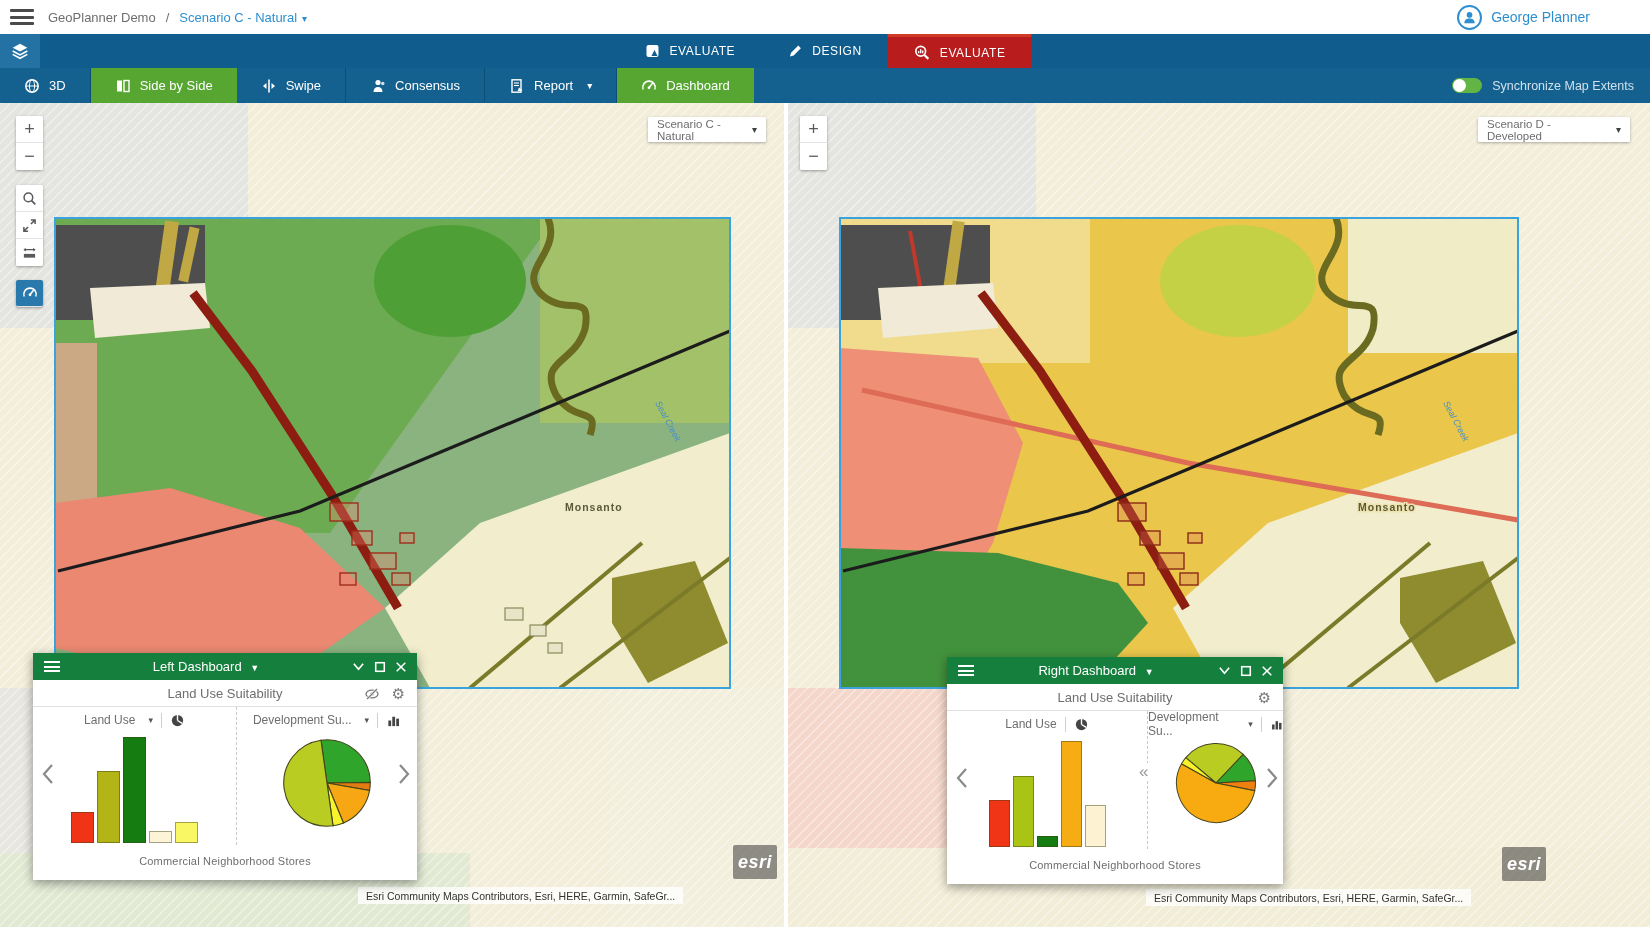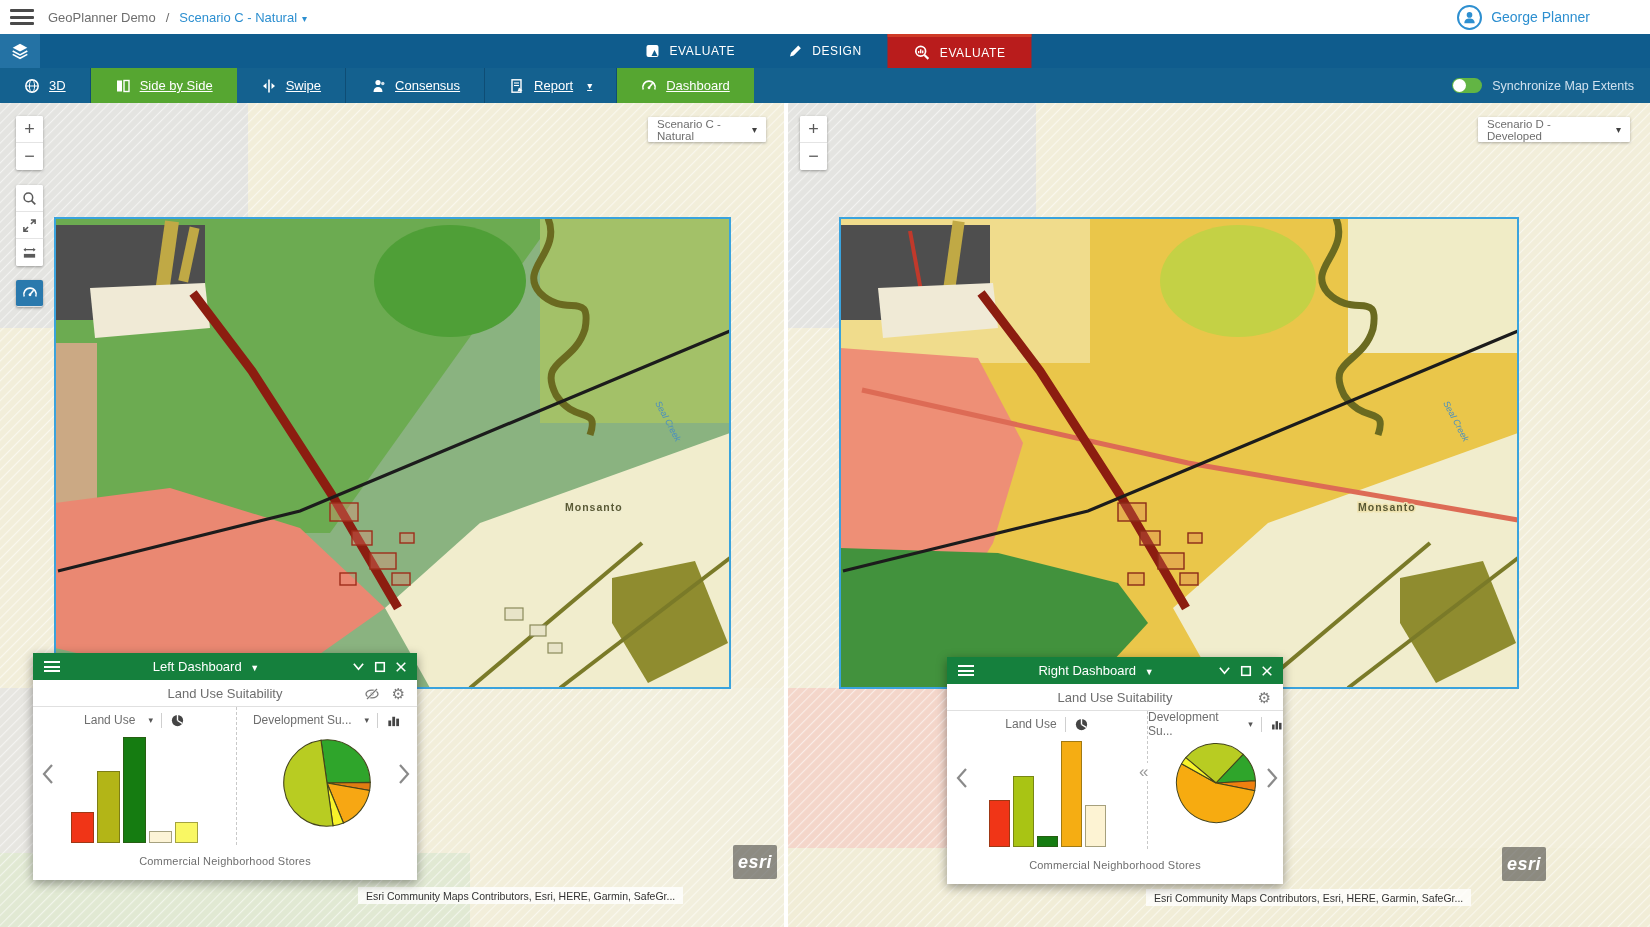--- a/index.html
+++ b/index.html
@@ -21,21 +21,21 @@
 
   
   #navbar { position:absolute; left:0; top:34px; width:1650px; height:34px; background:#0f5c8d; }
   #layers-tile { position:absolute; left:0; top:0; width:40px; height:34px; background:#2472a4; display:flex; align-items:center; justify-content:center; cursor:pointer; }
   #tabs { position:absolute; left:50%; top:0; transform:translateX(-50%); height:34px; display:flex; }
   .tab { display:flex; align-items:center; gap:9px; padding:0 26px; color:#fff; font-size:12px; letter-spacing:.6px; cursor:pointer; height:34px; }
   .tab.active { background:#b91c1c; border-top:3px solid #cf3a27; padding-top:0; }
 
   
   #toolbar { position:absolute; left:0; top:68px; width:1650px; height:35px; background:#14618f; display:flex; align-items:stretch; }
-  .tbtn { display:flex; align-items:center; gap:9px; padding:0 24px; color:#fff; font-size:13px; cursor:pointer; border-right:1px solid rgba(9,62,96,.55);text-decoration:underline; }
+  .tbtn { display:flex; align-items:center; gap:9px; padding:0 24px; color:#fff; font-size:13px; cursor:pointer; border-right:1px solid rgba(9,62,96,.55); }
   .tbtn.green { background:#56a631; border-right:none; }
   #sync { position:absolute; right:16px; top:0; height:35px; display:flex; align-items:center; gap:10px; }
   #sync-toggle { width:30px; height:15px; border-radius:8px; background:#62b544; position:relative; cursor:pointer; }
   #sync-toggle .knob { position:absolute; left:1px; top:1px; width:13px; height:13px; border-radius:50%; background:#fff; }
   #sync-label { color:#cfe0ee; font-size:12.5px; }
 
   
   #maps { position:absolute; left:0; top:103px; width:1650px; height:824px; background:#ece7cb; }
   #panel-divider { position:absolute; left:784px; top:0; width:4px; height:824px; background:#ffffff; }
   .map-svg { position:absolute; top:0; }

